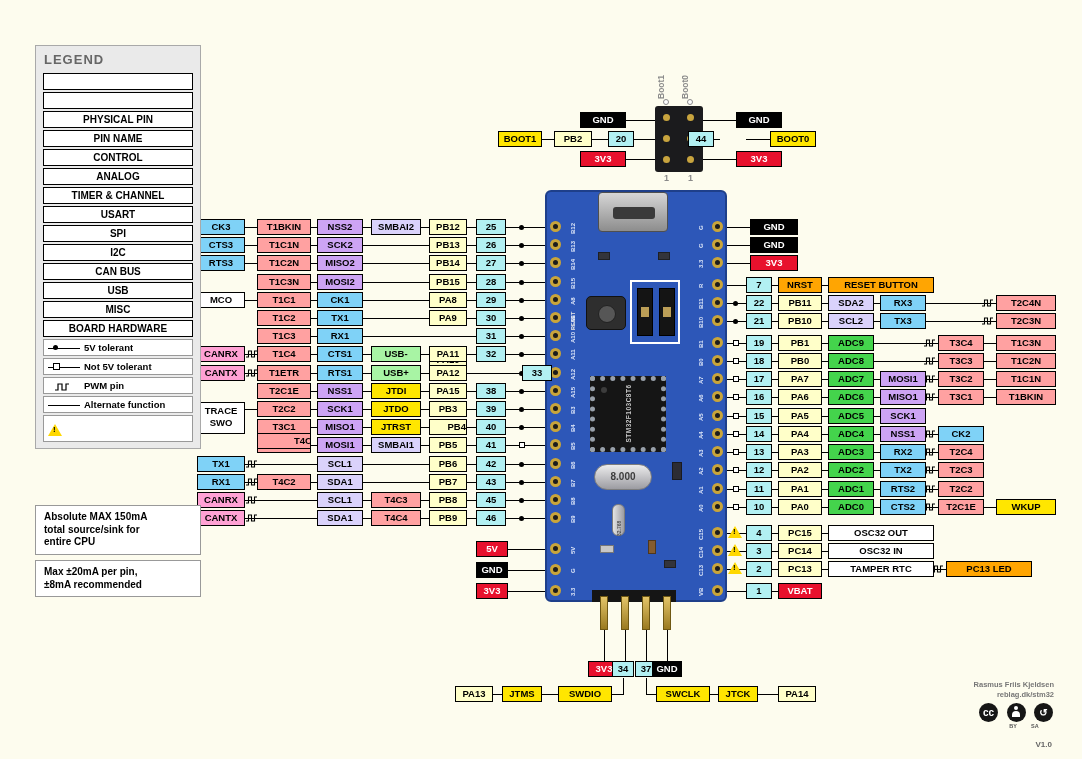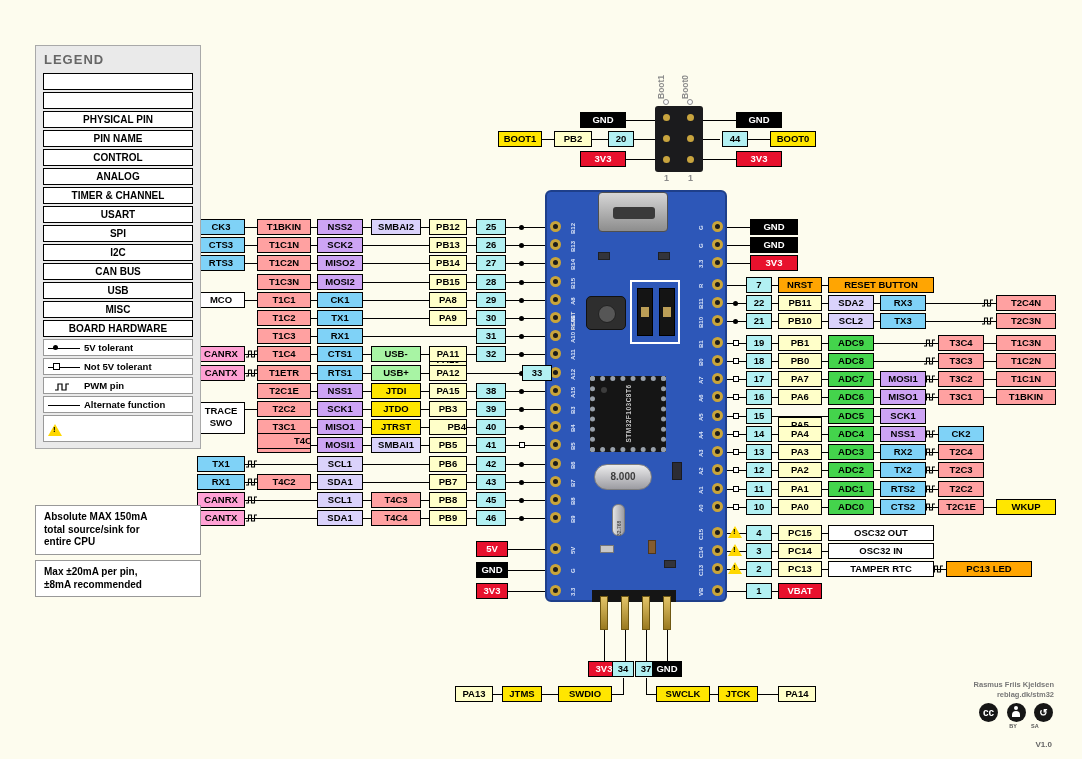--- a/index.html
+++ b/index.html
@@ -451,21 +451,21 @@
       </svg></div>
     <div class="pbox k-phys" style="left: 746px; top: 389px; width: 26px;">16</div>
     <div class="pbox k-pin" style="left: 778px; top: 389px; width: 44px;">PA6</div>
     <div class="pbox k-analog" style="left: 828px; top: 389px; width: 46px;">ADC6</div>
     <div class="pbox k-spi" style="left: 880px; top: 389px; width: 46px;">MISO1</div>
     <div class="pbox k-timer" style="left: 938px; top: 389px; width: 46px;">T3C1</div>
     <div class="pbox k-timer" style="left: 996px; top: 389px; width: 60px;">T1BKIN</div>
     <div class="hl" style="left: 727px; top: 416px; width: 193px;"></div>
     <div class="sym-sq" style="left: 733px; top: 413px;"></div>
     <div class="pbox k-phys" style="left: 746px; top: 408px; width: 26px;">15</div>
-    <div class="pbox k-pin" style="left: 778px; top: 408px; width: 44px; margin-top: 9px;">PA5</div>
+    <div class="pbox k-pin" style="left: 778px; top: 408px; width: 44px;">PA5</div>
     <div class="pbox k-analog" style="left: 828px; top: 408px; width: 46px;">ADC5</div>
     <div class="pbox k-spi" style="left: 880px; top: 408px; width: 46px;">SCK1</div>
     <div class="hl" style="left: 727px; top: 434px; width: 251px;"></div>
     <div class="sym-sq" style="left: 733px; top: 431px;"></div>
     <div class="sym-pwm" style="left: 924px; top: 429px;"><svg width="12" height="10" viewBox="0 0 12 10">
         <path d="M0 8h2.5V2h3v6h3V2H11" fill="none" stroke="#000" stroke-width="1.1"></path>
       </svg></div>
     <div class="pbox k-phys" style="left: 746px; top: 426px; width: 26px;">14</div>
     <div class="pbox k-pin" style="left: 778px; top: 426px; width: 44px;">PA4</div>
     <div class="pbox k-analog" style="left: 828px; top: 426px; width: 46px;">ADC4</div>
@@ -613,21 +613,21 @@
     <div class="hole" style="left: 712px; top: 563px;"></div>
     <div class="silk" style="left: 694px; top: 561px;">C13</div>
     <div class="hole" style="left: 712px; top: 585px;"></div>
     <div class="silk" style="left: 694px; top: 583px;">VB</div>
     <div class="pbox k-ground" style="left: 580px; top: 112px; width: 46px;">GND</div>
     <div class="pbox k-control" style="left: 498px; top: 131px; width: 44px;">BOOT1</div>
     <div class="pbox k-pin" style="left: 554px; top: 131px; width: 38px;">PB2</div>
     <div class="pbox k-phys" style="left: 608px; top: 131px; width: 26px;">20</div>
     <div class="pbox k-power" style="left: 580px; top: 151px; width: 46px;">3V3</div>
     <div class="pbox k-ground" style="left: 736px; top: 112px; width: 46px;">GND</div>
-    <div class="pbox k-phys" style="left: 688px; top: 131px; width: 26px; margin-left: 34px;">44</div>
+    <div class="pbox k-phys" style="left: 688px; top: 131px; width: 26px;">44</div>
     <div class="pbox k-control" style="left: 770px; top: 131px; width: 46px;">BOOT0</div>
     <div class="pbox k-power" style="left: 736px; top: 151px; width: 46px;">3V3</div>
     <div class="hl" style="left: 542px; top: 139px; width: 12px;"></div>
     <div class="hl" style="left: 592px; top: 139px; width: 16px;"></div>
     <div class="hl" style="left: 634px; top: 139px; width: 21px;"></div>
     <div class="hl" style="left: 626px; top: 120px; width: 29px;"></div>
     <div class="hl" style="left: 626px; top: 159px; width: 29px;"></div>
     <div class="hl" style="left: 703px; top: 139px; width: 17px;"></div>
     <div class="hl" style="left: 746px; top: 139px; width: 24px;"></div>
     <div class="hl" style="left: 703px; top: 120px; width: 33px;"></div>

